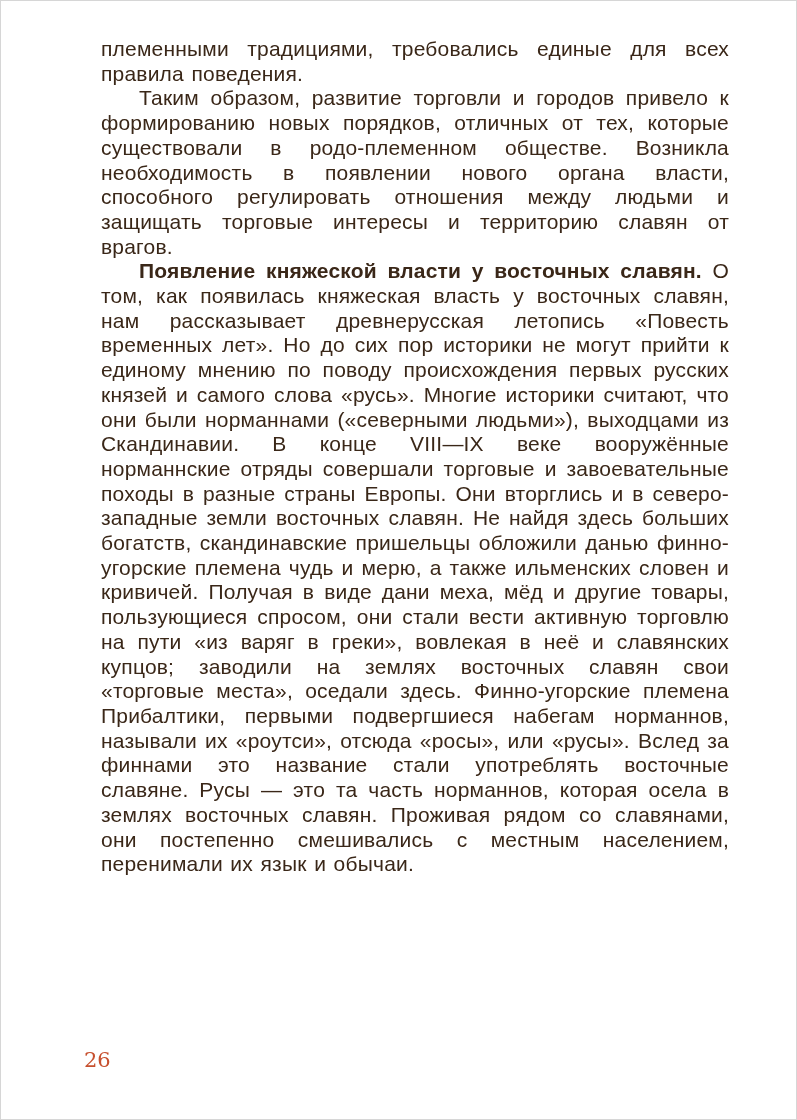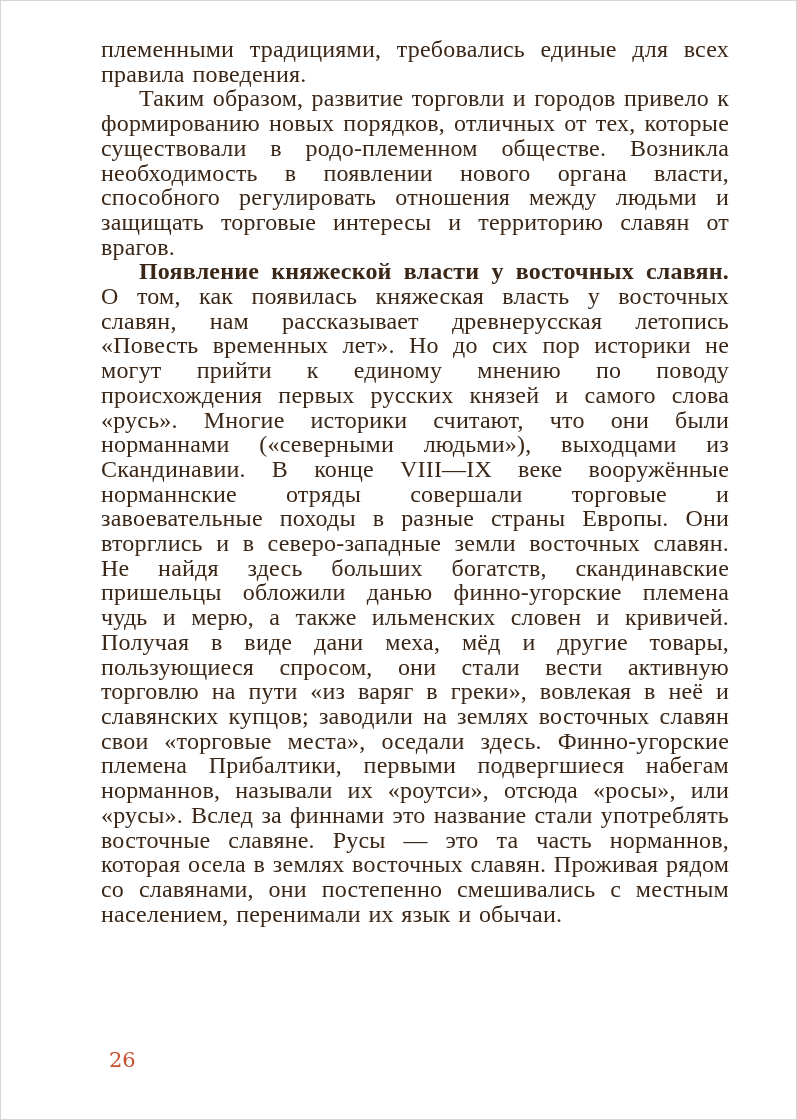--- a/index.html
+++ b/index.html
@@ -14,22 +14,22 @@
     box-sizing: border-box;
     background: #ffffff;
     border: 1px solid #d6d6d6;
     overflow: hidden;
   }
   .text-column {
     position: absolute;
     left: 100px;
     top: 36px;
     width: 628px;
-    font-family: Liberation Serif, serif;
-    font-size: 24px;
+    font-family: Liberation Sans, sans-serif;
+    font-size: 21px;
     line-height: 24.7px;
     color: var(--text, #3a2718);
     text-align: justify;
     letter-spacing: 0.2px;
     word-spacing: 1.5px;
     hyphens: auto;
     -webkit-hyphens: auto;
   }
   .text-column p {
     margin: 0;
@@ -37,21 +37,21 @@
     text-indent: 38px;
   }
   .text-column p.no-indent {
     text-indent: 0;
   }
   .run-in-heading {
     font-weight: bold;
   }
   .page-number {
     position: absolute;
-    left: 108px;
+    left: 83px;
     top: 1047px;
     font-family: "DejaVu Serif", "Liberation Serif", serif;
     font-size: 21px;
     color: var(--page-number, #c7502e);
   }
 </style>
 </head>
 <body>
 
 <div class="page">

